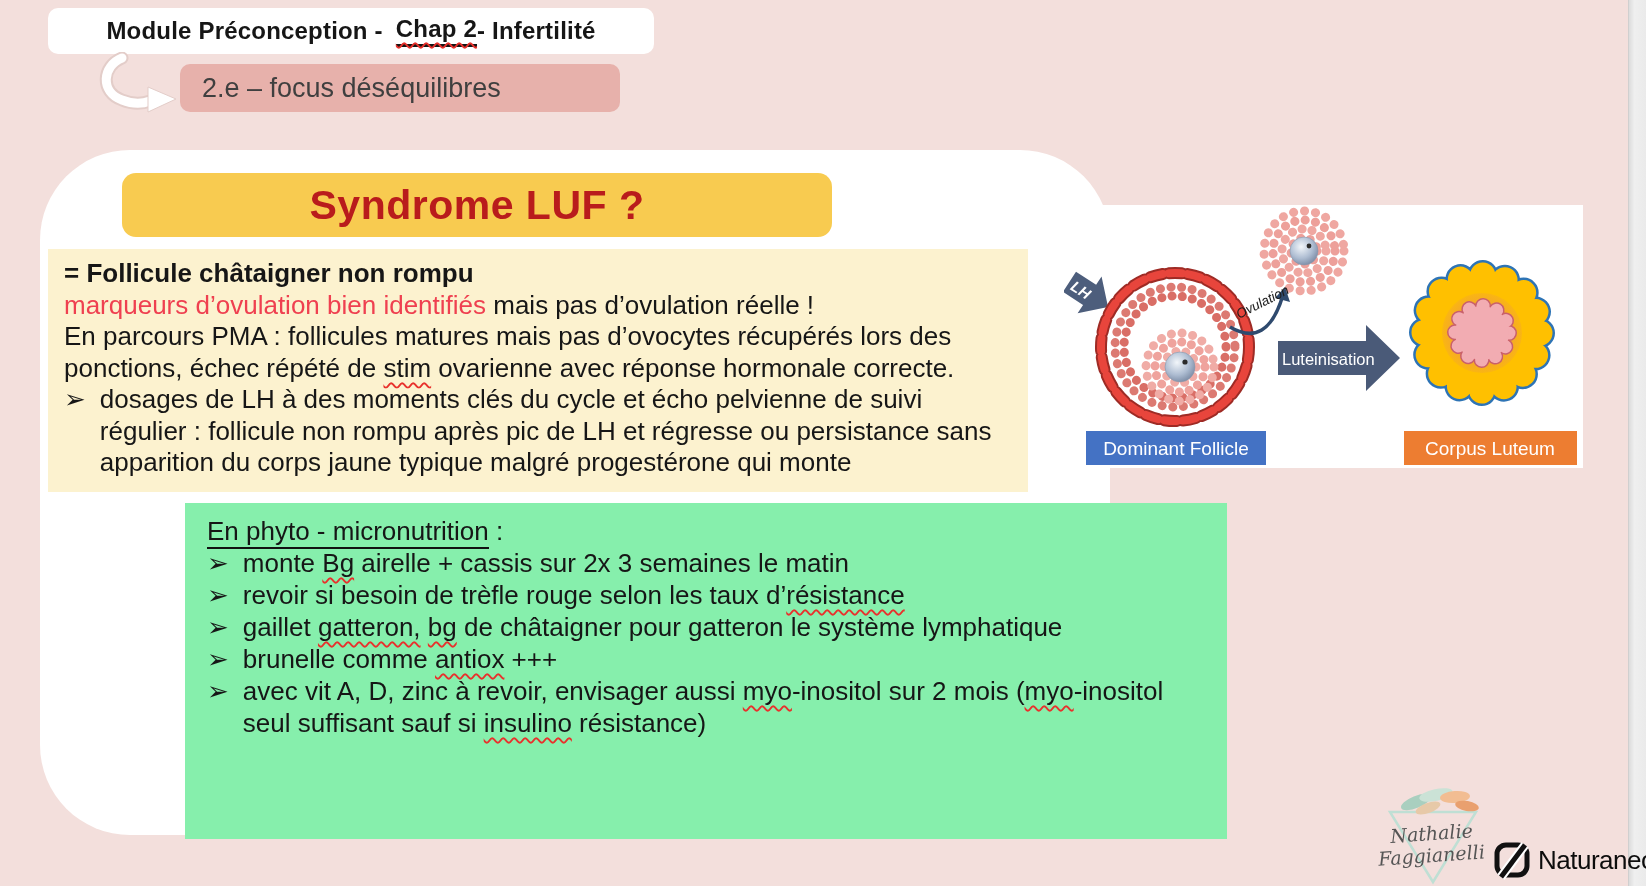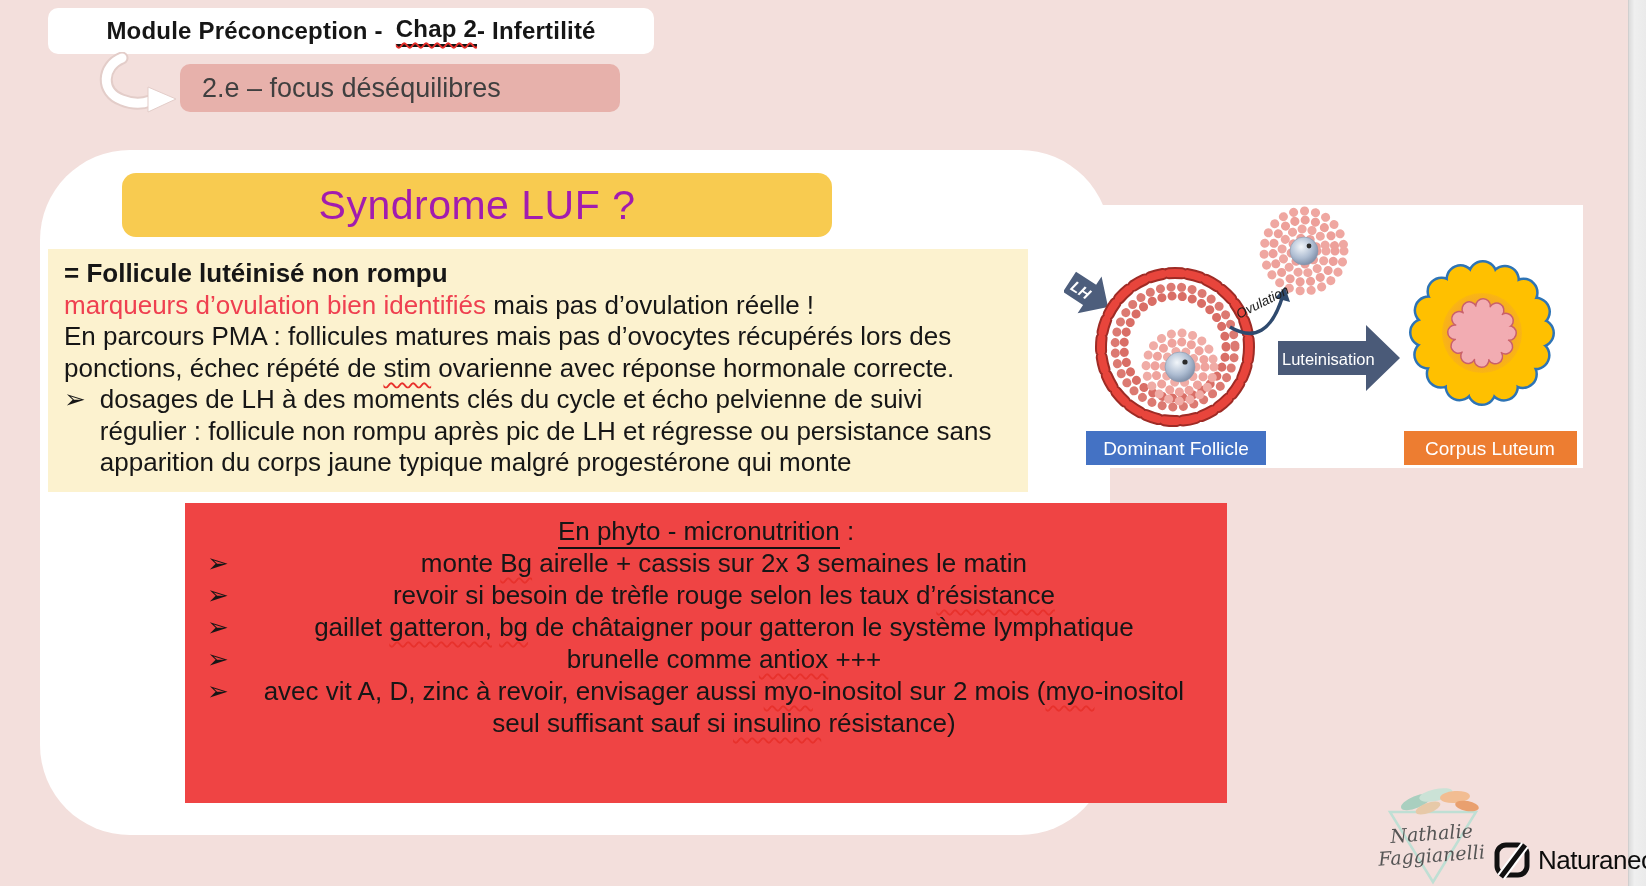--- a/index.html
+++ b/index.html
@@ -26,27 +26,27 @@
       text-underline-offset:5px;}
   .subtitle-box{left:180px; top:64px; width:440px; height:48px; background:#E7B1AB;
     border-radius:10px; display:flex; align-items:center; padding-left:22px;
     box-sizing:border-box; font-size:27px; color:#3F3F3F;}
 
   
   .card{left:40px; top:150px; width:1070px; height:685px; background:#ffffff;
     border-radius:90px;}
   .title-box{left:122px; top:173px; width:710px; height:64px; background:#F8CB50;
     border-radius:14px; display:flex; align-items:center; justify-content:center;
-    font-size:41px; color:#a21caf; letter-spacing:.5px;}
+    font-size:41px; color:#b91c1c; letter-spacing:.5px;font-weight:bold;}
 
   .note{box-sizing:border-box; font-size:26px; line-height:31.5px;}
   .note-yellow{left:48px; top:249px; width:980px; height:243px; background:#FCF2CF;
     padding:9px 16px 0 16px;}
-  .note-blue{left:185px; top:503px; width:1042px; height:300px; background:#ef4444;
-    padding:12px 22px 0 22px; line-height:32px;text-align:center;}
+  .note-blue{left:185px; top:503px; width:1042px; height:336px; background:#86efac;
+    padding:12px 22px 0 22px; line-height:32px;}
   .bold{font-weight:bold;}
   .red{color:#EF4050;text-align:right;}
   .bullet{display:flex; gap:14px; align-items:flex-start;}
   .bullet .marker{flex:0 0 auto;}
   .bullet .bt{flex:1 1 auto;}
   .phyto-heading{border-bottom:2.5px solid #111; padding-bottom:1px;}
 
   
   .diagram-panel{left:1064px; top:205px; width:519px; height:263px; background:#ffffff;}
 
@@ -81,21 +81,21 @@
 
   <div class="abs subtitle-box">
     <span>2.e – focus déséquilibres</span>
   </div>
 
   <div class="abs title-box">
     <span>Syndrome LUF ?</span>
   </div>
 
   <div class="abs note note-yellow">
-    <div class="bold">= Follicule lutéinisé non rompu</div>
+    <div class="bold">= Follicule châtaigner non rompu</div>
     <div>
       <span class="red">marqueurs d’ovulation bien identifiés</span><span> mais pas d’ovulation réelle !</span>
     </div>
     <div>
       <span>En parcours PMA : follicules matures mais pas d’ovocytes récupérés lors des ponctions, échec répété de </span><span class="sq">stim</span><span> ovarienne avec réponse hormonale correcte.</span>
     </div>
     <div class="bullet">
       <span class="marker">➢</span>
       <span class="bt">dosages de LH à des moments clés du cycle et écho pelvienne de suivi régulier : follicule non rompu après pic de LH et régresse ou persistance sans apparition du corps jaune typique malgré progestérone qui monte</span>
     </div>

